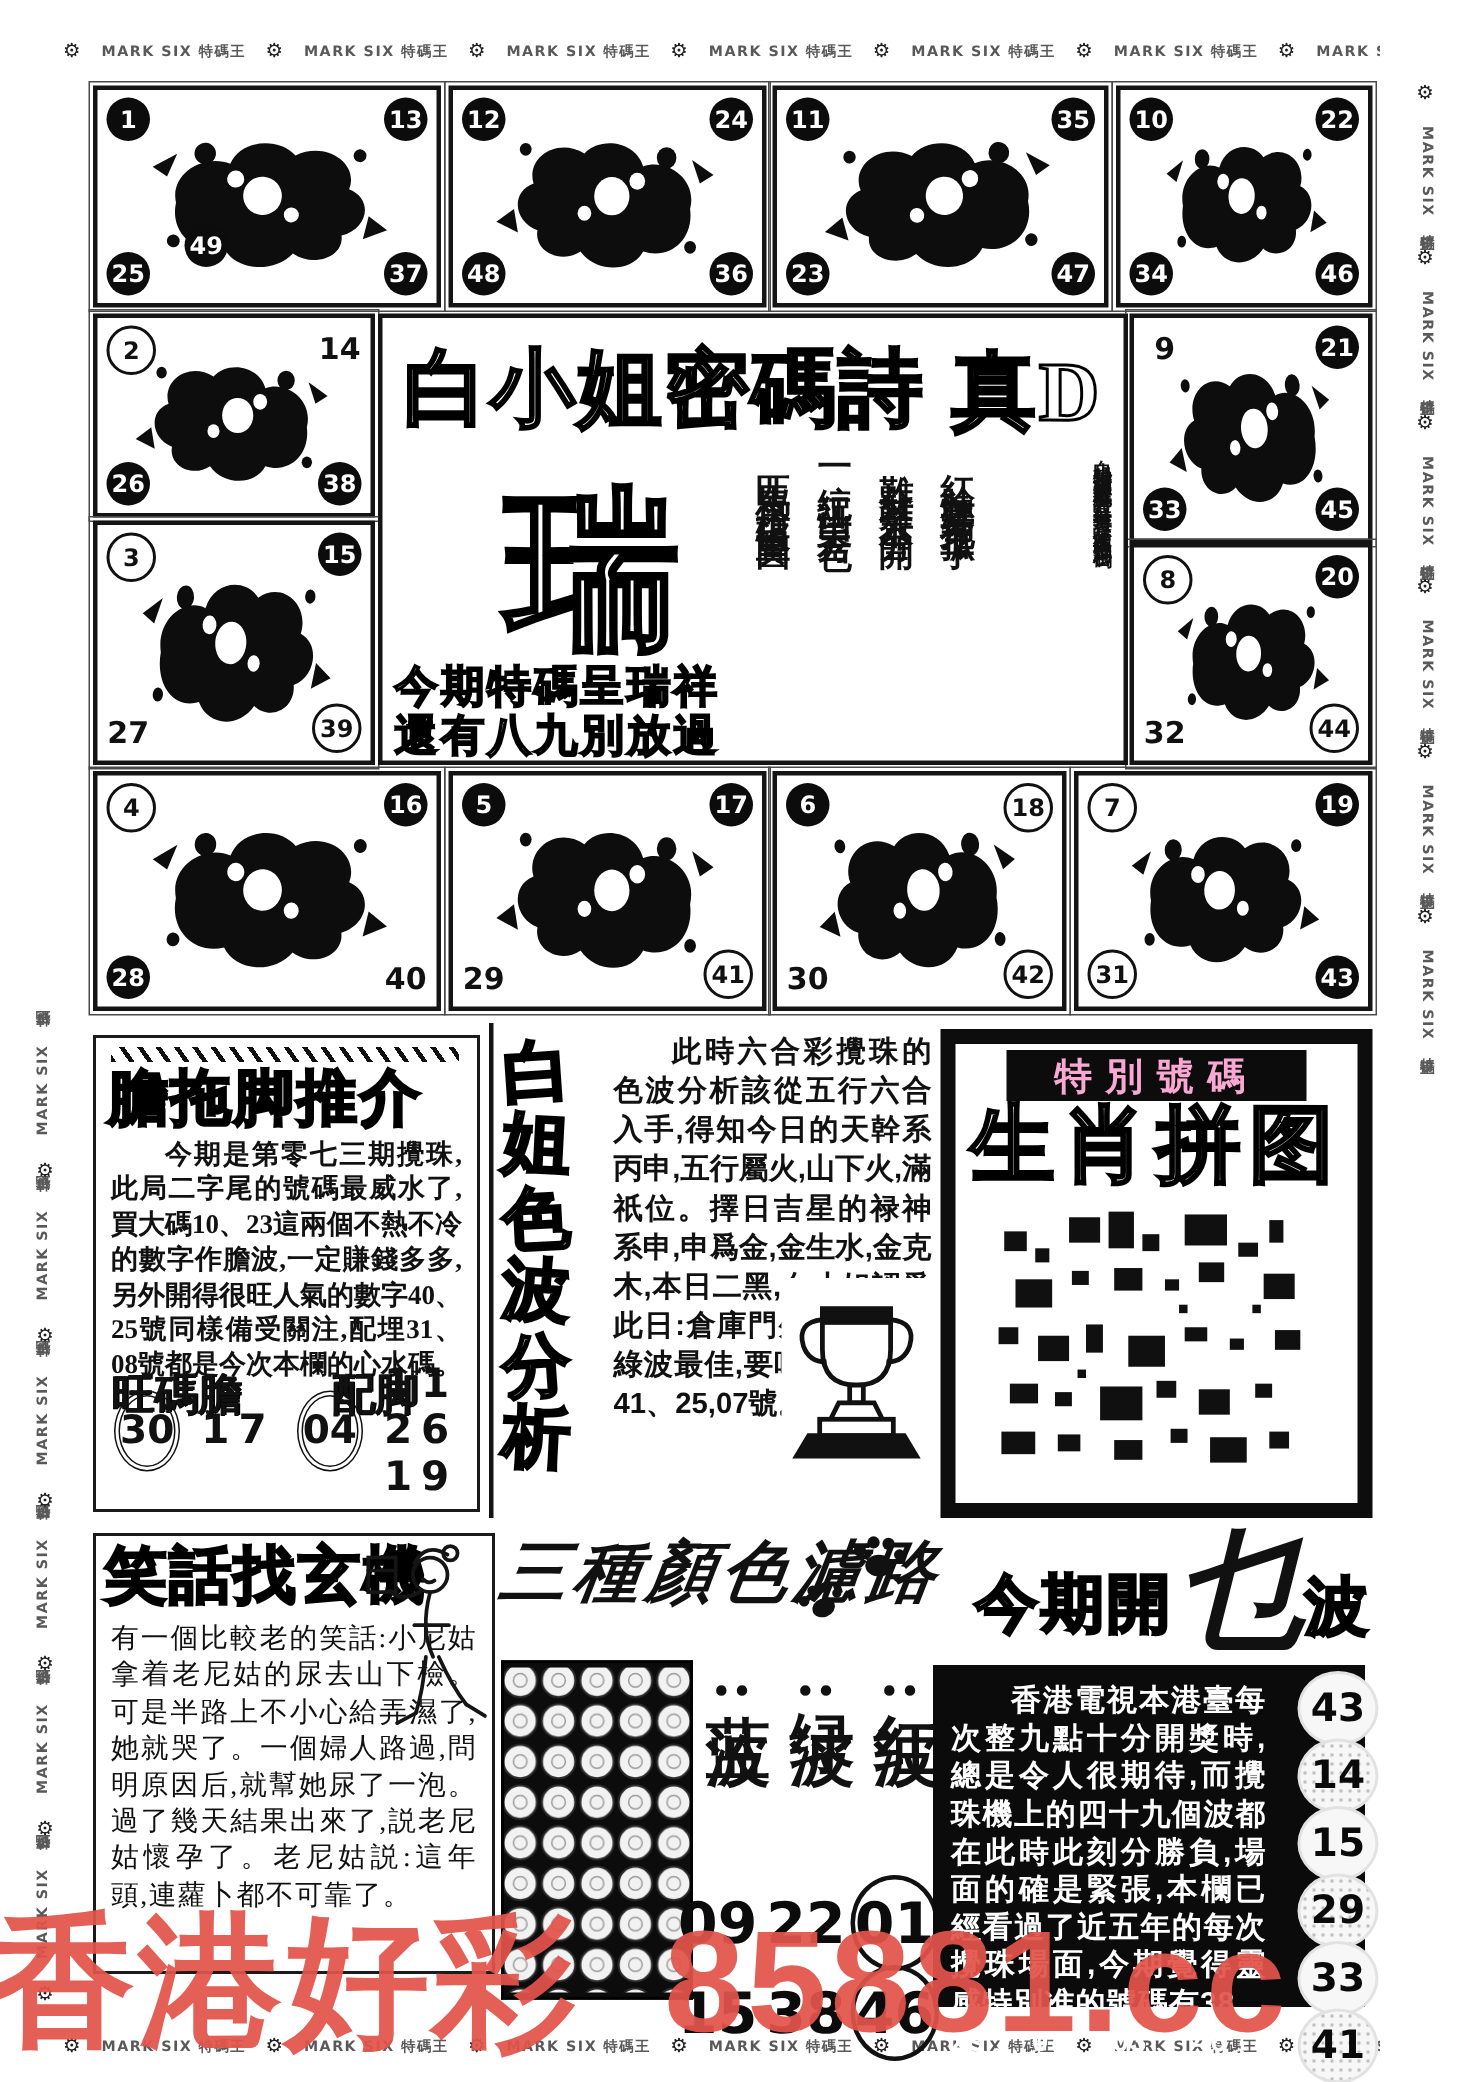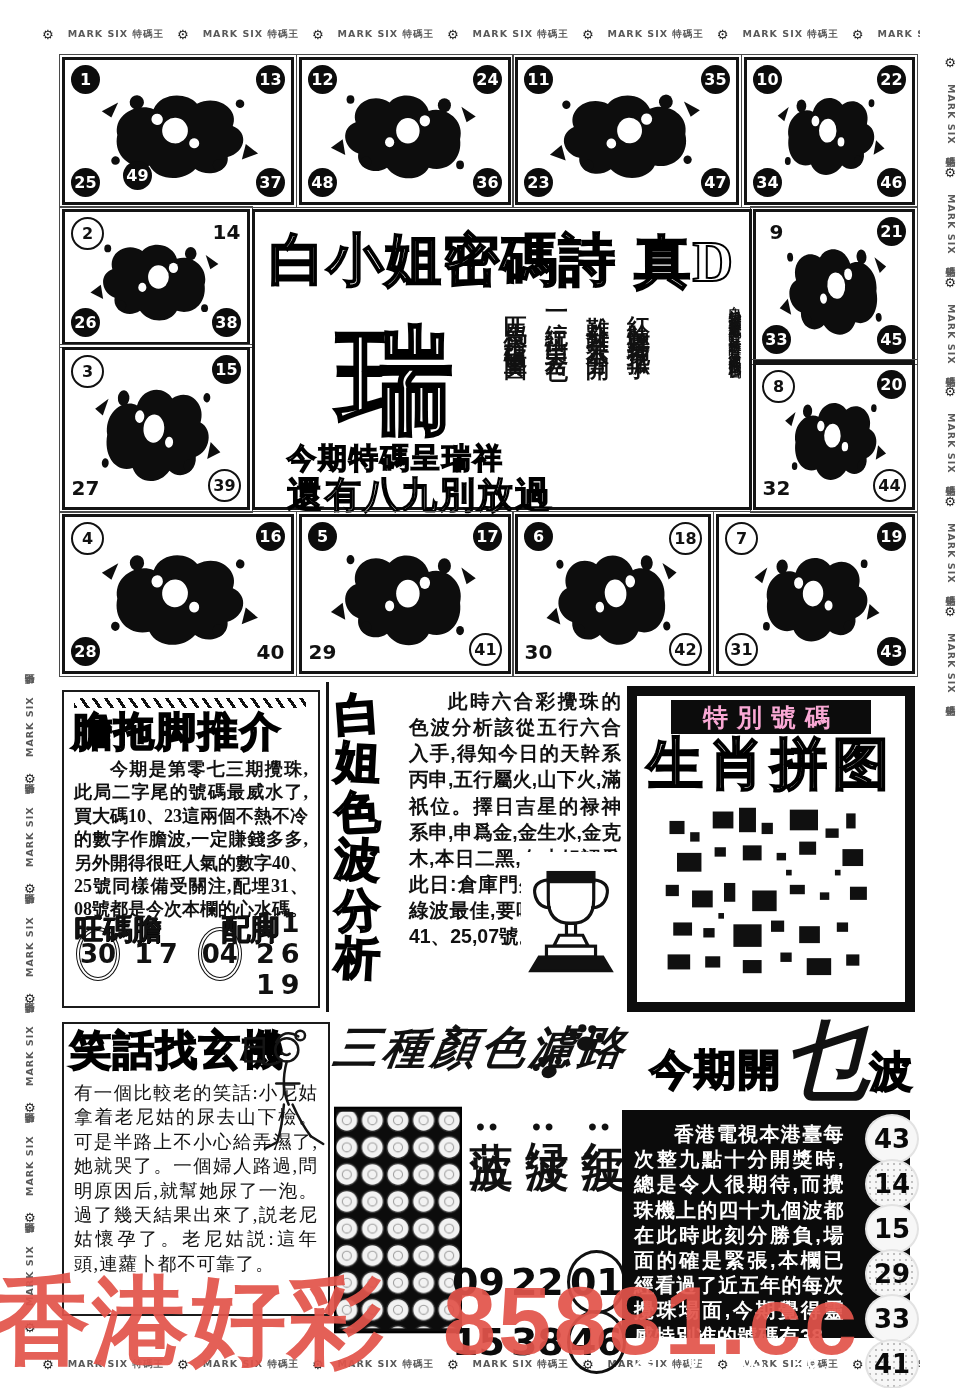--- a/index.html
+++ b/index.html
@@ -17,21 +17,21 @@
   .panel{background:#fff;border:3px solid #141414;outline:1px solid #4a4a4a;outline-offset:2px}
   .ink{position:absolute;left:12%;top:10%;width:76%;height:80%}
   .r1{transform:rotate(4deg)} .r2{transform:scaleX(-1)}
   .r3{transform:rotate(-5deg) scaleX(-1)} .r4{transform:rotate(2deg) scale(.93)}
   .n{position:absolute;width:29px;height:29px;border-radius:50%;display:flex;align-items:center;
      justify-content:center;font:700 16px "DejaVu Sans",sans-serif;z-index:3}
   .n.f{background:#0c0c0c;color:#fff}
   .n.o{border:2.5px solid #111;color:#111;background:#fff}
   .n.p{color:#111;font-size:20px;border:none;background:transparent}
   .tl{left:6px;top:5px}.tr{right:6px;top:5px}.bl{left:6px;bottom:5px}.br{right:6px;bottom:5px}
-  .mid{left:58px;bottom:12px}
+  .mid{left:58px;bottom:24px}
   
   .ol{color:#181818;font-family:"Liberation Serif","DejaVu Serif",serif;font-weight:700;letter-spacing:2px;line-height:1}
   @supports(-webkit-text-stroke:2px #000){
     .ol{color:#fff;-webkit-text-stroke:2px #000}
     .ol.th{-webkit-text-stroke:1.3px #000}
   }
   
   #poemblock{border:3px solid #141414;background:#fff}
   .vtext{writing-mode:vertical-rl;font-family:"Liberation Serif","DejaVu Serif",serif}
   .poemline{letter-spacing:7px;font-size:23px;font-weight:700;padding:0 5px}
@@ -311,23 +311,23 @@
   <span class="n o tl">8</span>
   <span class="n f tr">20</span>
   <span class="n p bl">32</span>
   <span class="n o br">44</span>
 </div>
 
 <div id="poemblock" class="abs" style="left:252px;top:209px;width:494px;height:295px">
   <div class="abs ol" style="left:14px;top:20px;font-size:56px">白小姐密碼詩</div>
   <div class="abs ol" style="right:14px;top:22px;font-size:56px">真D</div>
   <div class="abs ol" style="left:82px;top:112px;font-size:116px">瑞</div>
-  <div class="abs" style="left:32px;top:232px">
+  <div class="abs" style="left:8px;top:232px">
     <div class="ol th" style="font-size:29px;margin-bottom:4px">今期特碼呈瑞祥</div>
-    <div class="ol th" style="font-size:36px">還有八九別放過</div>
+    <div class="ol th" style="font-size:29px">還有八九別放過</div>
   </div>
   <div class="abs vtext" style="right:90px;top:86px;height:206px">
     <div class="poemline">紅臉寡婦抱孤子</div>
     <div class="poemline">難分難舍不分開</div>
     <div class="poemline">一綂江山呈秀色</div>
     <div class="poemline">匹馬單槍破重圓</div>
   </div>
   <div class="abs vtext" style="right:6px;top:84px;height:200px;font-size:12.5px;font-weight:700;letter-spacing:2px">白小姐特别李數神童獻碼詩,只要猜透詩意,便從圖中找到密碼。</div>
 </div>
 

